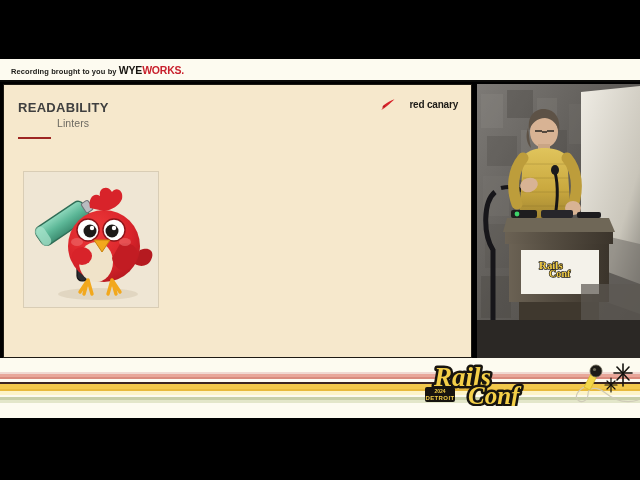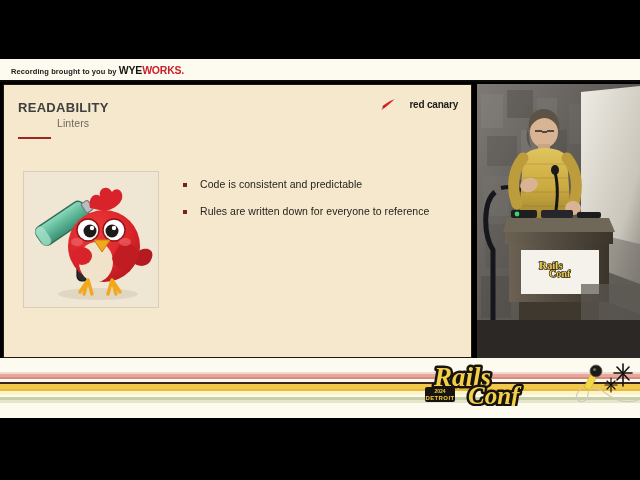--- a/index.html
+++ b/index.html
@@ -213,30 +213,20 @@
           <ellipse cx="53" cy="70" rx="6" ry="4" fill="#ef6d6d" opacity="0.6"></ellipse>
           <ellipse cx="101" cy="70" rx="6" ry="4" fill="#ef6d6d" opacity="0.6"></ellipse>
 
           <ellipse cx="58" cy="84" rx="10" ry="9" fill="#d8232a"></ellipse>
 
           <path d="M64 108 L60 122 M64 108 L68 122 M64 108 L56 120" stroke="#f2a81d" stroke-width="3.4" stroke-linecap="round" fill="none"></path>
           <path d="M88 108 L84 122 M88 108 L92 122 M88 108 L96 120" stroke="#f2a81d" stroke-width="3.4" stroke-linecap="round" fill="none"></path>
         </svg>
       </div>
 
-      <div id="bullet-list">
-        <div class="bullet-row">
-          <div class="bullet-mark"></div>
-          <div class="bullet-text">Code is consistent and predictable</div>
-        </div>
-        <div class="bullet-row">
-          <div class="bullet-mark"></div>
-          <div class="bullet-text">Rules are written down for everyone to reference</div>
-        </div>
-      </div>
     </div>
 
     <div id="video-panel">
       <svg width="163" height="274" viewBox="0 0 163 274">
         <defs>
           <linearGradient id="wallGrad" x1="0" y1="0" x2="1" y2="1">
             <stop offset="0%" stop-color="#7d7a76"></stop>
             <stop offset="45%" stop-color="#5e5b57"></stop>
             <stop offset="100%" stop-color="#474440"></stop>
           </linearGradient>

